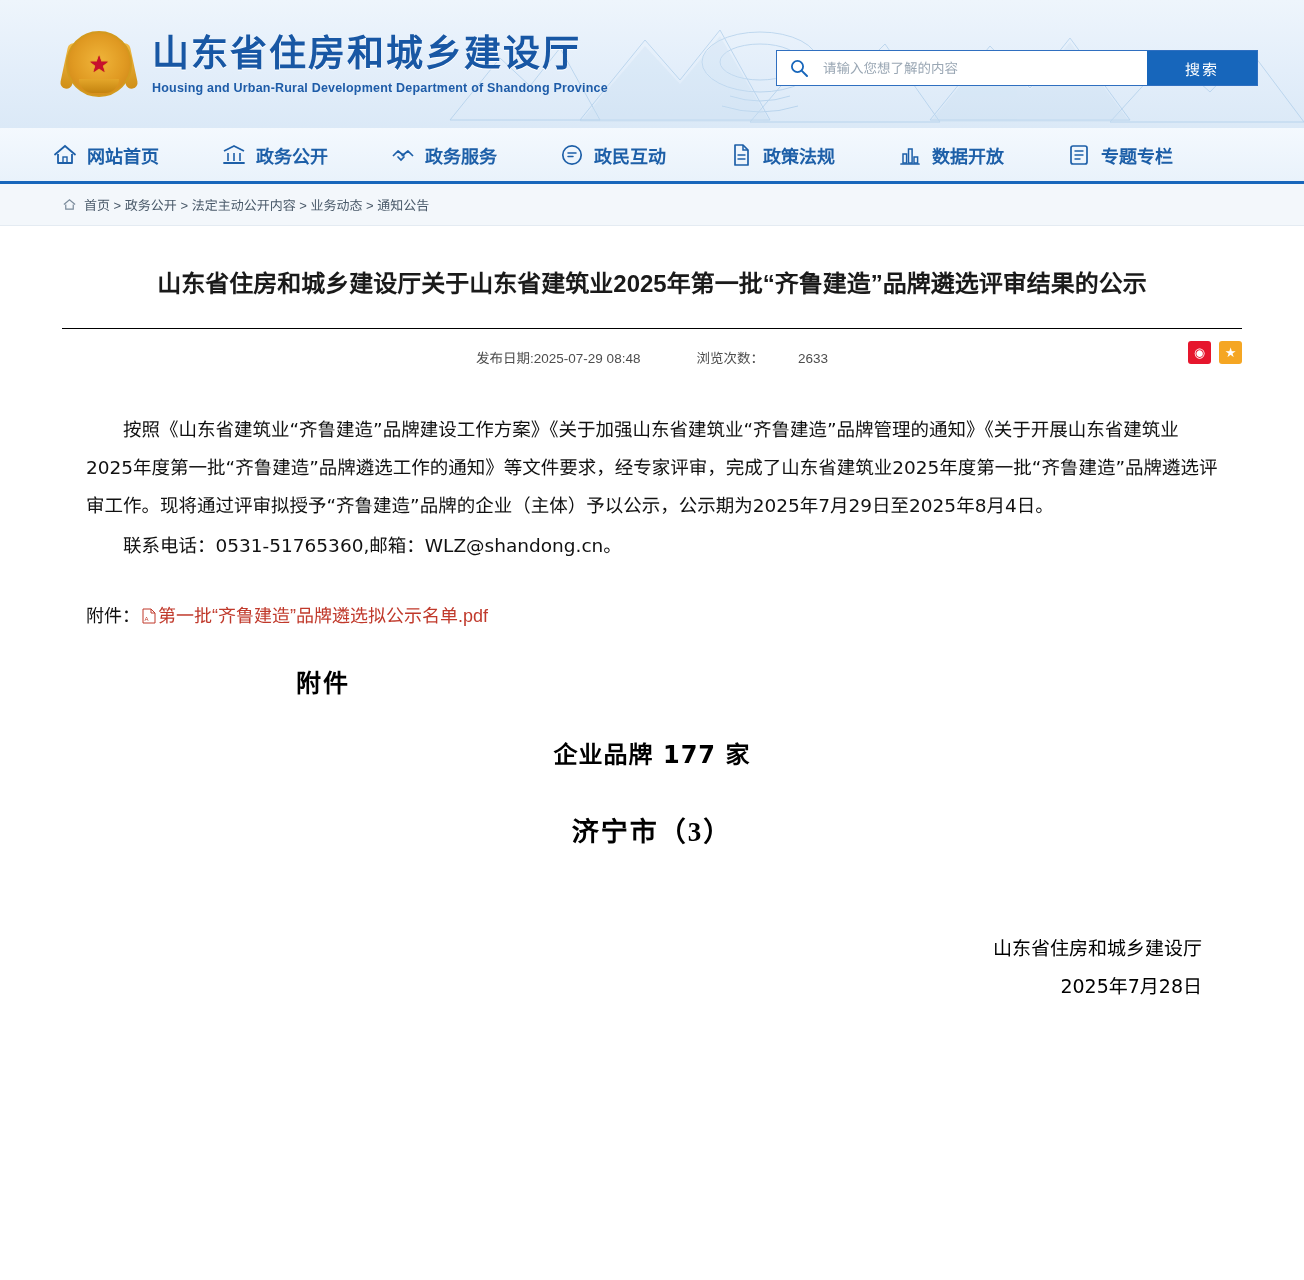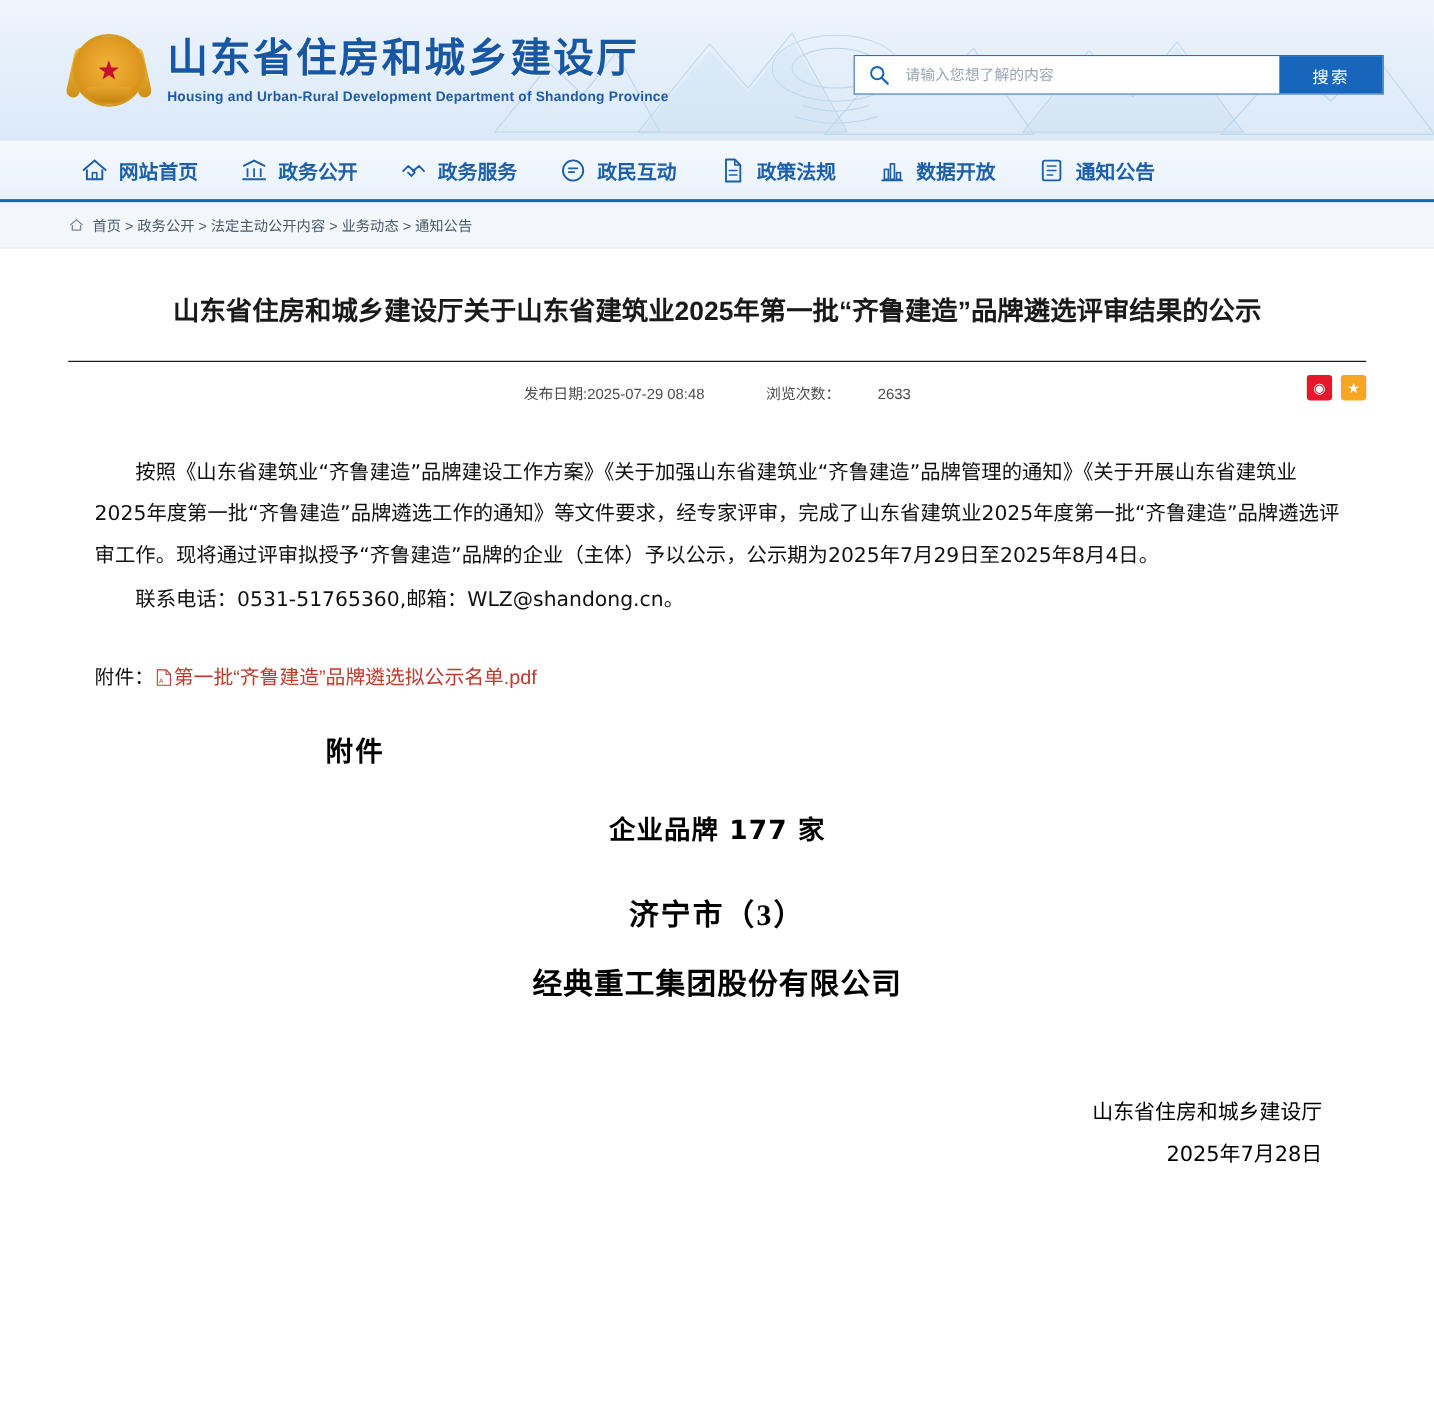--- a/index.html
+++ b/index.html
@@ -99,38 +99,39 @@
     height: 34px;
     border: none;
     outline: none;
     font-size: 13.5px;
     color: #333;
     background: transparent;
     font-family: "Liberation Sans", sans-serif;
   }
   .search-input::placeholder { color: #9aa7b4; }
   .search-btn {
-    width: 94px; height: 34px;
+    width: 110px; height: 34px;
     background: #1766bb;
     color: #fff;
     border: none;
     font-size: 15px;
     letter-spacing: 2px;
     cursor: pointer;
     font-family: "Liberation Sans", sans-serif;
   }
 
   
   .nav-bar {
     height: 56px;
     background: linear-gradient(180deg, #f4f9fe 0%, #e9f2fb 100%);
     border-bottom: 3px solid #1766bb;
     display: flex;
     align-items: center;
-    padding-left: 73px;
+    padding-left: 52px;
+    gap: 24px;
   }
   .nav-item {
     display: flex;
     align-items: center;
     gap: 9px;
     margin-right: 38px;
     color: #1d5fa8;
     font-size: 18px;
     font-weight: bold;
     cursor: pointer;
@@ -370,21 +371,21 @@
       <rect x="17" y="15" width="3.6" height="6" fill="none" stroke="#1d5fa8" stroke-width="1.5"></rect>
     </svg>
     <span>数据开放</span>
   </div>
 
   <div class="nav-item">
     <svg class="nav-ico" viewBox="0 0 26 26">
       <rect x="5" y="4" width="16" height="18" rx="2" fill="none" stroke="#1d5fa8" stroke-width="1.7"></rect>
       <path d="M9 9 h8 M9 13 h8 M9 17 h5" stroke="#1d5fa8" stroke-width="1.4" stroke-linecap="round"></path>
     </svg>
-    <span>通知公告</span>
+    <span>专题专栏</span>
   </div>
 </div>
 
 <div class="breadcrumb">
   <svg class="home-ico" width="15" height="15" viewBox="0 0 16 16">
     <path d="M2 8 L8 3 L14 8" fill="none" stroke="#7b8c9c" stroke-width="1.3"></path>
     <path d="M4 8 v5 h8 V8" fill="none" stroke="#7b8c9c" stroke-width="1.3"></path>
   </svg>
   <span>首页 &gt; 政务公开 &gt; 法定主动公开内容 &gt; 业务动态 &gt; 通知公告</span>
 </div>
@@ -416,21 +417,20 @@
           <path d="M1 1h8l4 4v10H1z" fill="#fff" stroke="#c0392b" stroke-width="1"></path>
           <path d="M9 1v4h4" fill="none" stroke="#c0392b" stroke-width="1"></path>
           <text x="2.6" y="13" font-size="6" fill="#c0392b" font-family="Liberation Sans, sans-serif">A</text>
         </svg></span><a class="attach-link" href="#">第一批“齐鲁建造”品牌遴选拟公示名单.pdf</a>
   </div>
 
   <div class="attach-doc">
     <div class="doc-label">附件</div>
     <div class="doc-h2">企业品牌 177 家</div>
     <div class="doc-city">济宁市（3）</div>
-    <div class="doc-company">经典重工集团股份有限公司</div>
     <div class="doc-signature">
       <div>山东省住房和城乡建设厅</div>
       <div>2025年7月28日</div>
     </div>
   </div>
 
   <div class="spacer-bottom"></div>
 </div>
 
 </body></html>

